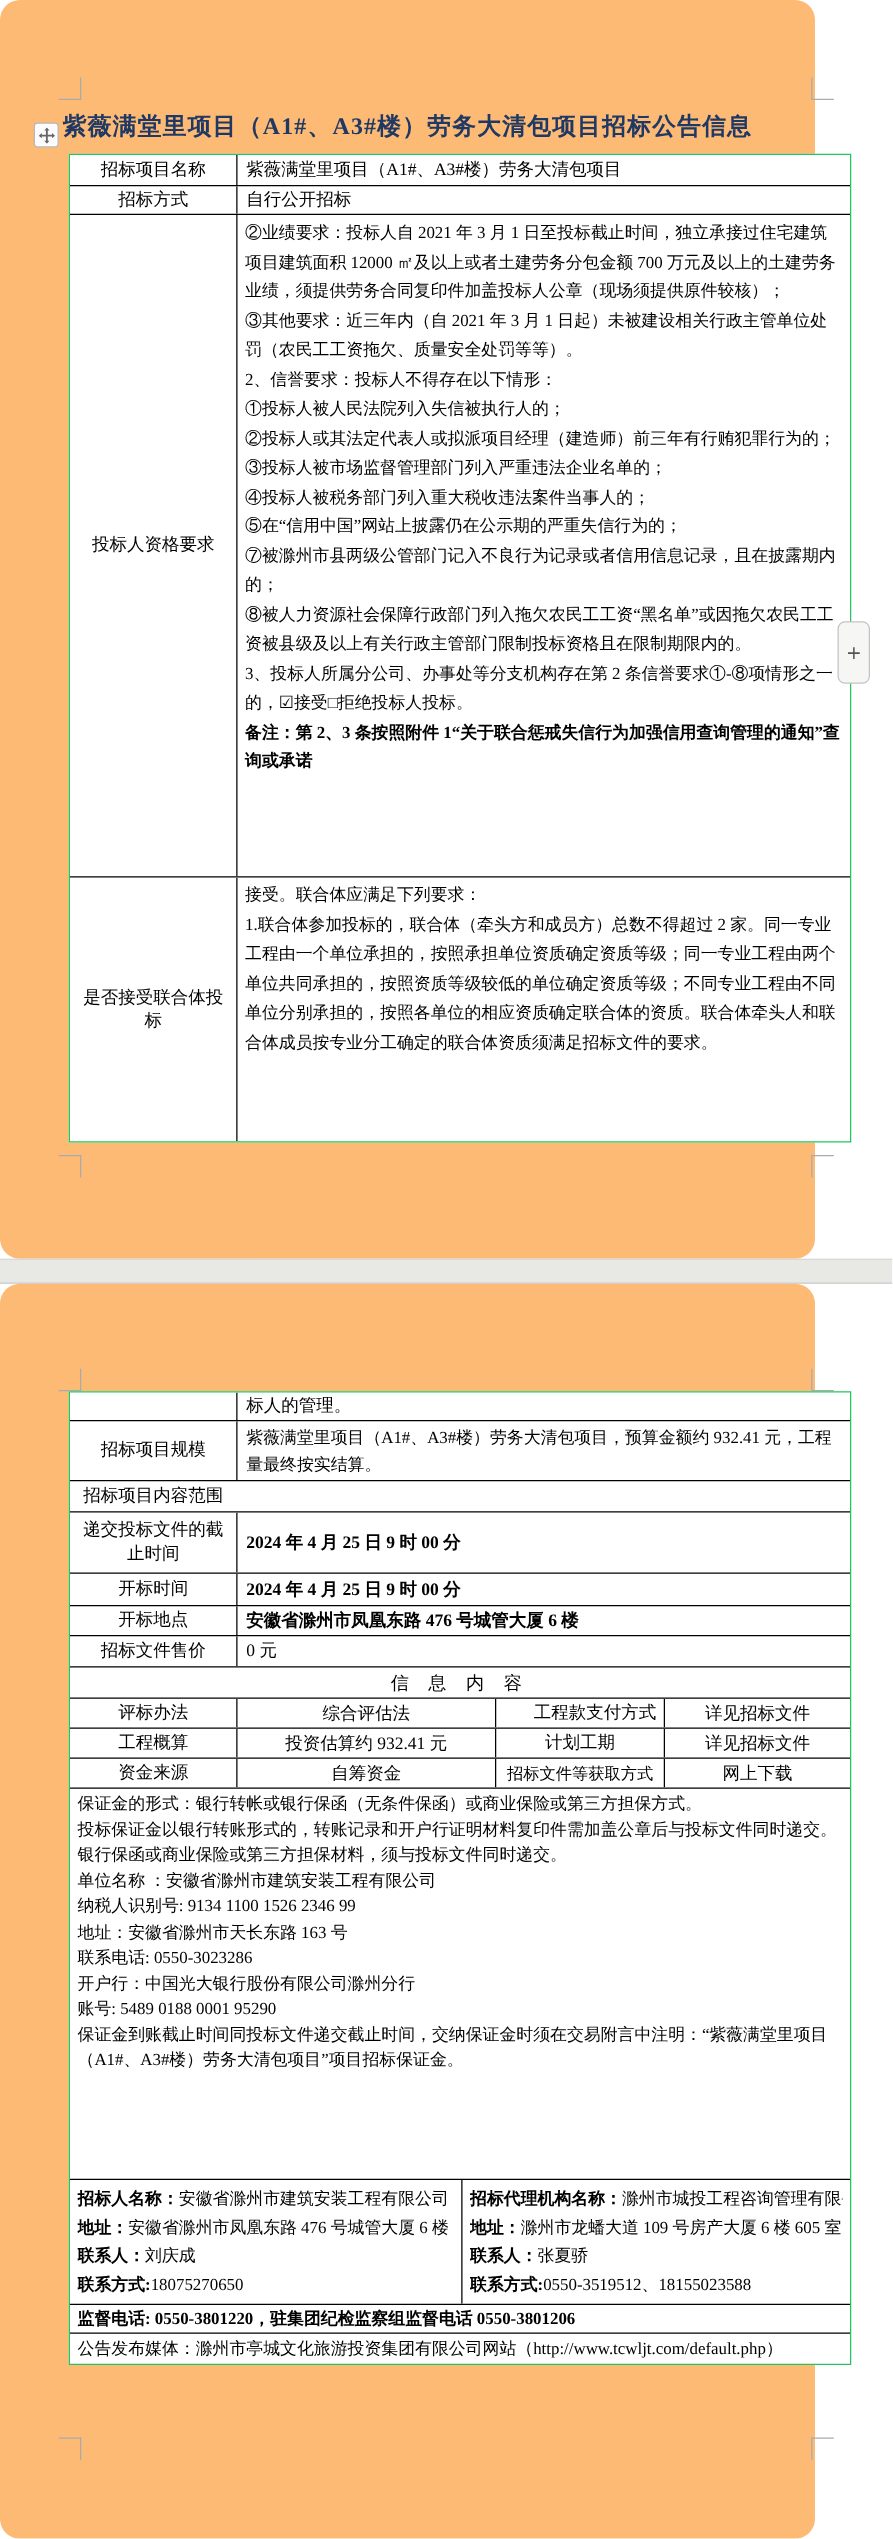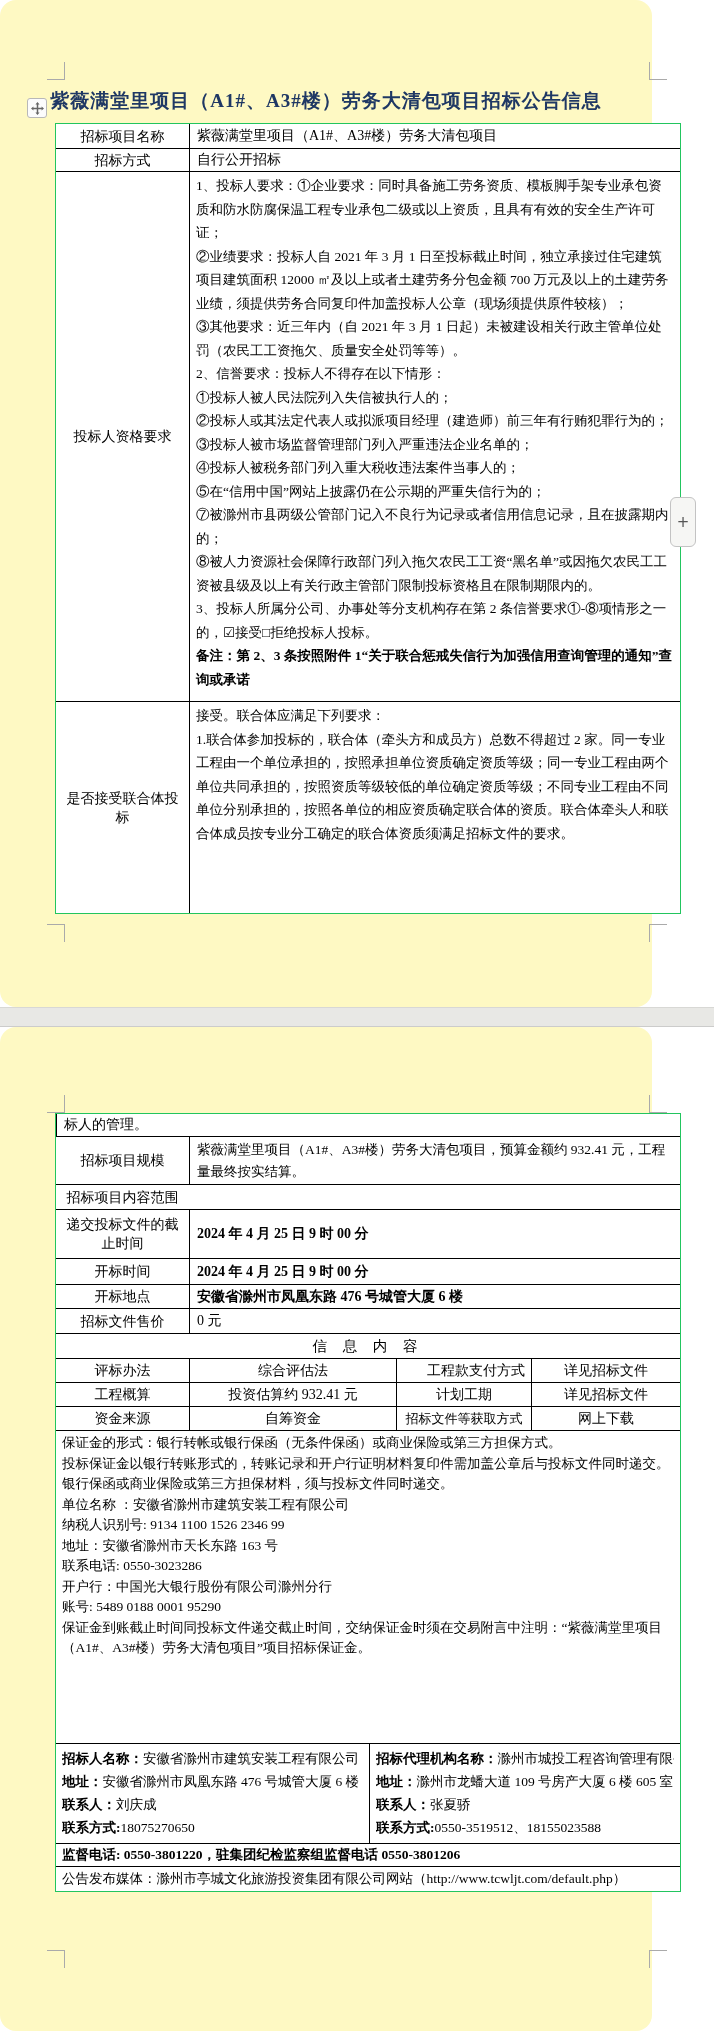--- a/index.html
+++ b/index.html
@@ -1,18 +1,18 @@
 <!DOCTYPE html>
 <html><head>
 <meta charset="utf-8">
 <style>
   html,body { margin:0; padding:0; background:#ffffff; }
   body { width:714px; font-family:"Liberation Serif","DejaVu Serif",serif; color:#000; }
   .stage { position:relative; width:714px; height:2031px; overflow:hidden; background:#fff; }
-  .page { position:absolute; left:0; width:652px; background:#fef9c3;border-radius:16px; }
+  .page { position:absolute; left:0; width:652px; background:#fdba74;border-radius:16px; }
   #page1 { top:0; height:1007px; }
   #page2 { top:1027px; height:1004px; }
   .gap { position:absolute; left:0; top:1007px; width:714px; height:20px; background:#e8e8e5;
          border-top:1px solid #d8d8d5; border-bottom:1px solid #cccccb; box-sizing:border-box; }
 
   
   .cm { position:absolute; width:18px; height:18px; box-sizing:border-box; }
   .cm.tl { border-right:1px solid #aaa; border-bottom:1px solid #aaa; }
   .cm.tr { border-left:1px solid #aaa; border-bottom:1px solid #aaa; }
   .cm.bl { border-right:1px solid #aaa; border-top:1px solid #aaa; }
@@ -77,21 +77,20 @@
         <div class="cell lbl">招标项目名称</div>
         <div class="cell val">紫薇满堂里项目（A1#、A3#楼）劳务大清包项目</div>
       </div>
       <div class="trow" style="height:23px;">
         <div class="cell lbl">招标方式</div>
         <div class="cell val">自行公开招标</div>
       </div>
       <div class="trow" style="height:530px;">
         <div class="cell lbl">投标人资格要求</div>
         <div class="cell parcell">
-          <p class="par">1、投标人要求：①企业要求：同时具备施工劳务资质、模板脚手架专业承包资质和防水防腐保温工程专业承包二级或以上资质，且具有有效的安全生产许可证；</p>
           <p class="par">②业绩要求：投标人自 2021 年 3 月 1 日至投标截止时间，独立承接过住宅建筑项目建筑面积 12000 ㎡及以上或者土建劳务分包金额 700 万元及以上的土建劳务业绩，须提供劳务合同复印件加盖投标人公章（现场须提供原件较核）；</p>
           <p class="par">③其他要求：近三年内（自 2021 年 3 月 1 日起）未被建设相关行政主管单位处罚（农民工工资拖欠、质量安全处罚等等）。</p>
           <p class="par">2、信誉要求：投标人不得存在以下情形：</p>
           <p class="par">①投标人被人民法院列入失信被执行人的；</p>
           <p class="par">②投标人或其法定代表人或拟派项目经理（建造师）前三年有行贿犯罪行为的；</p>
           <p class="par">③投标人被市场监督管理部门列入严重违法企业名单的；</p>
           <p class="par">④投标人被税务部门列入重大税收违法案件当事人的；</p>
           <p class="par">⑤在“信用中国”网站上披露仍在公示期的严重失信行为的；</p>
           <p class="par">⑦被滁州市县两级公管部门记入不良行为记录或者信用信息记录，且在披露期内的；</p>
           <p class="par">⑧被人力资源社会保障行政部门列入拖欠农民工工资“黑名单”或因拖欠农民工工资被县级及以上有关行政主管部门限制投标资格且在限制期限内的。</p>
@@ -112,21 +111,21 @@
 
   <div class="gap"></div>
 
   <div class="page" id="page2">
     <div class="cm tl" style="left:47px; top:68px;"></div>
     <div class="cm tr" style="left:649px; top:68px;"></div>
     <div class="cm bl" style="left:47px; top:923px;"></div>
     <div class="cm br" style="left:649px; top:923px;"></div>
 
     <div class="doc-table" style="top:86px;">
-      <div class="trow" style="height:22px;flex-direction:column;">
+      <div class="trow" style="height:22px;">
         <div class="cell lbl"></div>
         <div class="cell val">标人的管理。</div>
       </div>
       <div class="trow" style="height:48px;">
         <div class="cell lbl">招标项目规模</div>
         <div class="cell val" style="font-size:13.5px; line-height:22px;">紫薇满堂里项目（A1#、A3#楼）劳务大清包项目，预算金额约 932.41 元，工程量最终按实结算。</div>
       </div>
       <div class="trow" style="height:25px;">
         <div class="cell lbl">招标项目内容范围</div>
       </div>

